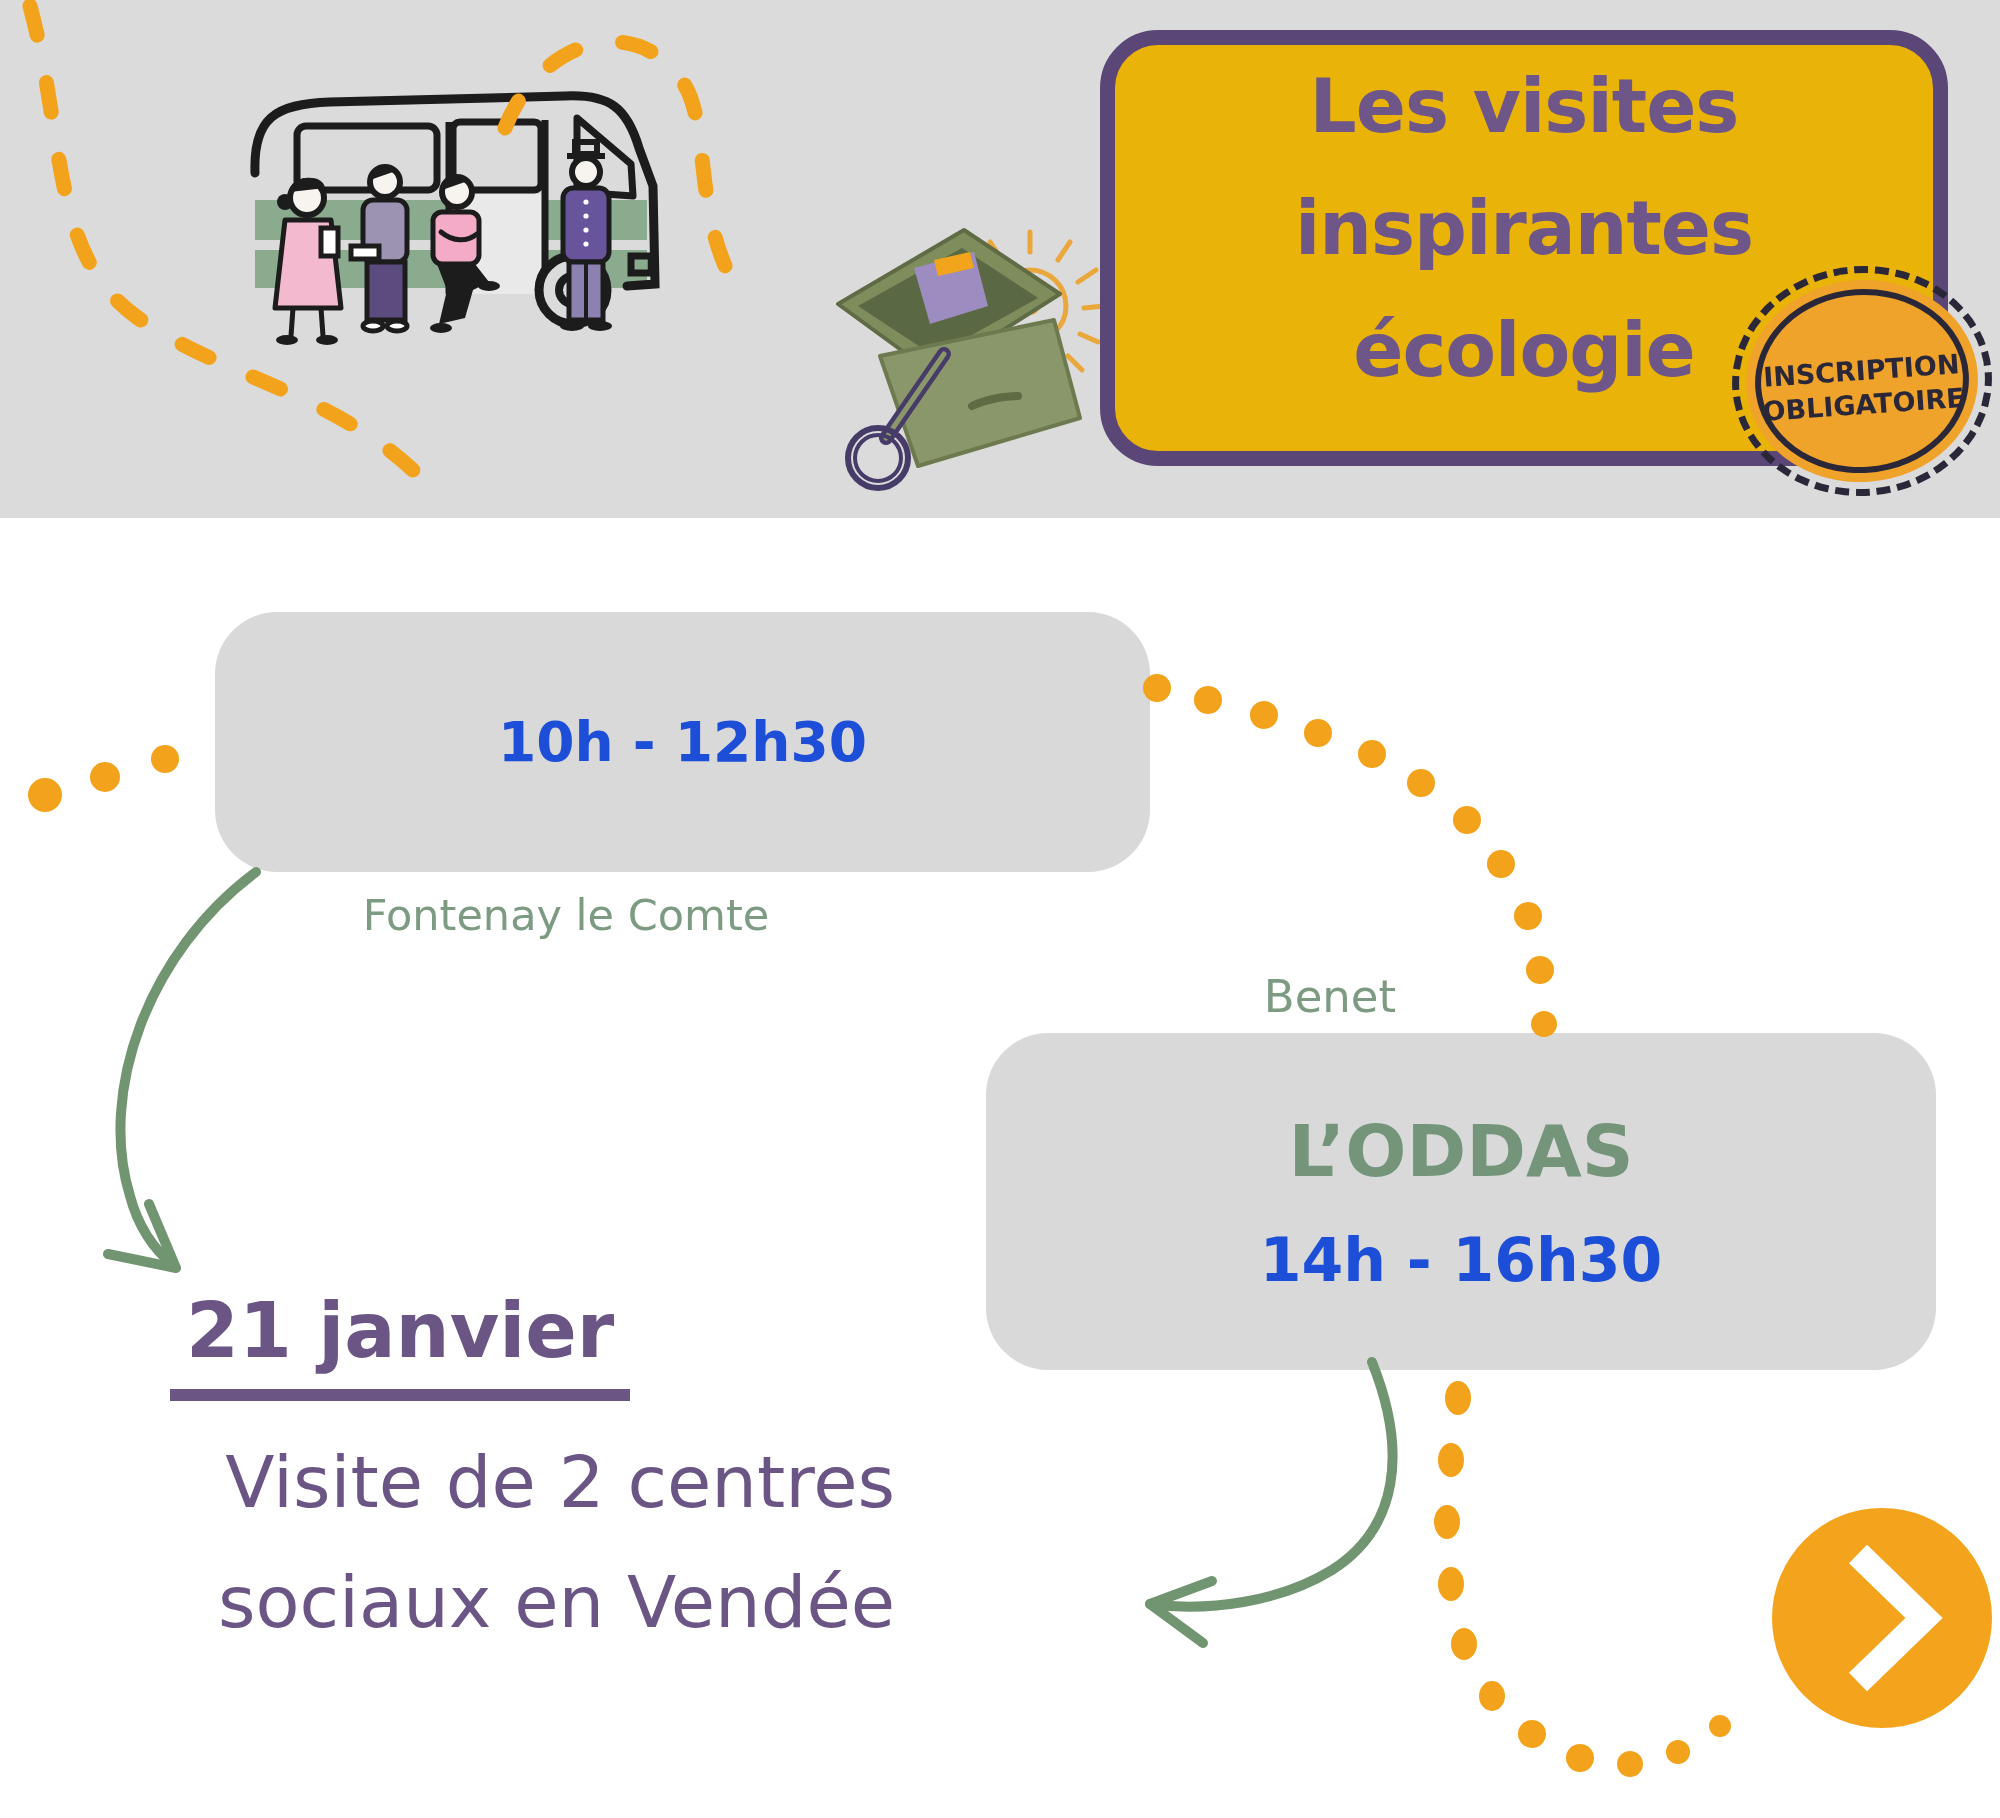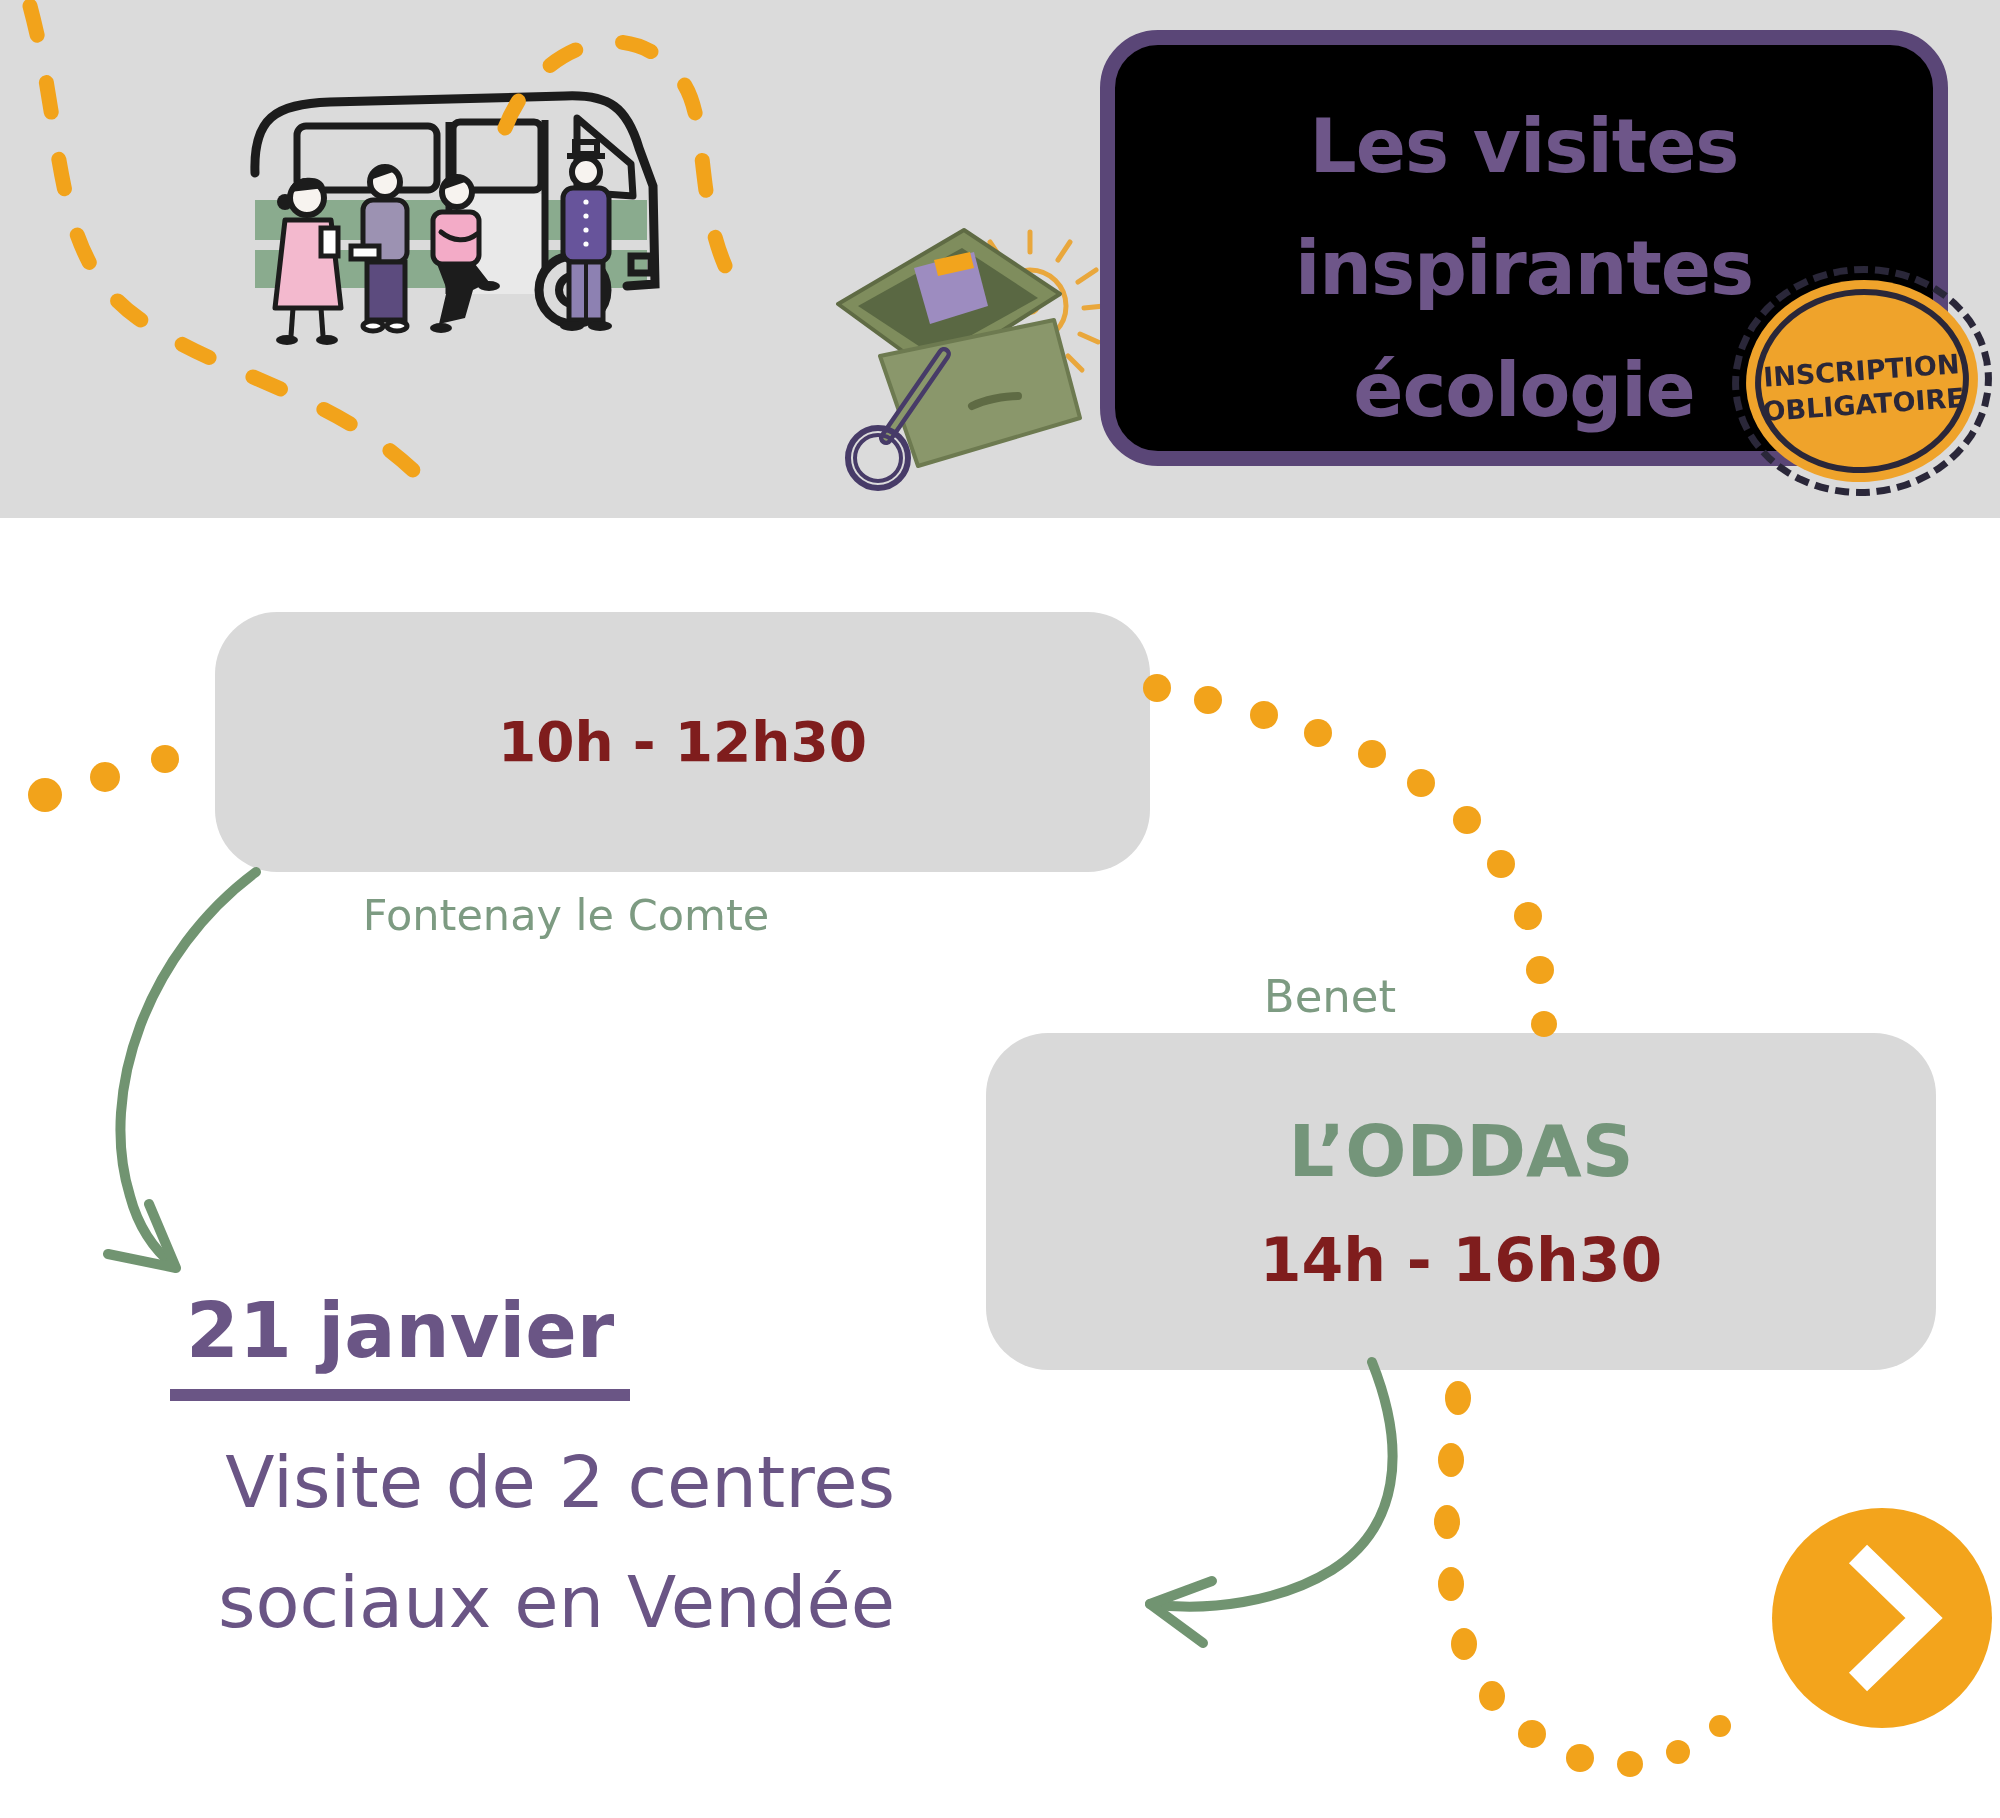--- a/index.html
+++ b/index.html
@@ -9,43 +9,43 @@
   }
   .abs{position:absolute;}
   
   #header-band{left:0;top:0;width:2000px;height:518px;background:#dbdbdb;z-index:0;}
   
   #decor{left:0;top:0;width:2000px;height:1818px;z-index:3;pointer-events:none;}
   #van-svg{left:235px;top:78px;z-index:1;}
   #case-svg{left:822px;top:208px;z-index:1;}
   
   #title-card{
-    left:1100px;top:30px;width:848px;height:436px;background:#000000;
+    left:1100px;top:30px;width:848px;height:436px;background:#eab308;
     border:15px solid #5a4677;border-radius:58px;z-index:2;box-sizing:border-box;
-    display:flex;flex-direction:column;align-items:center;justify-content:flex-end;
+    display:flex;flex-direction:column;align-items:center;justify-content:flex-start;
   }
   .title-line{font-size:74px;font-weight:700;color:#6e5689;line-height:122px;white-space:nowrap;letter-spacing:-1px;}
   
   #badge{
     left:1746px;top:280px;width:232px;height:202px;background:#efa32b;border-radius:50%;
     z-index:4;transform:rotate(-4deg);display:flex;flex-direction:column;align-items:center;
     justify-content:center;padding-top:14px;box-sizing:border-box;
   }
   #badge::before{content:"";position:absolute;inset:9px;border:6px solid #2a2739;border-radius:50%;}
   #badge::after{content:"";position:absolute;inset:-14px;border:7px dashed #2a2739;border-radius:50%;}
   .badge-line{font-size:27px;font-weight:800;color:#2a2739;letter-spacing:0px;line-height:34px;white-space:nowrap;}
   
   .visit-card{background:#d9d9d9;border-radius:62px;z-index:2;display:flex;flex-direction:column;
     align-items:center;justify-content:center;}
   #card-kiosque{left:215px;top:612px;width:935px;height:260px;gap:18px;}
   #card-oddas{left:986px;top:1033px;width:950px;height:337px;gap:32px;}
   .visit-name{font-weight:700;color:#74957a;white-space:nowrap;}
   #card-kiosque .visit-name{font-size:62px;}
   #card-oddas .visit-name{font-size:72px;}
-  .visit-time{font-weight:700;color:#7f1d1d;white-space:nowrap;}
+  .visit-time{font-weight:700;color:#1d4ed8;white-space:nowrap;}
   #card-kiosque .visit-time{font-size:55px;}
   #card-oddas .visit-time{font-size:60px;}
   .city-label{z-index:2;text-align:center;color:#7d9b82;font-weight:400;}
   #city-kiosque{left:266px;top:890px;width:600px;font-size:43px;}
   #city-oddas{left:1180px;top:970px;width:300px;font-size:45px;}
   
   #event-date-wrap{left:170px;top:1286px;width:600px;text-align:left;z-index:2;}
   #event-date{display:inline-block;font-size:76px;font-weight:700;color:#6a5585;
     border-bottom:12px solid #6a5585;padding:0 16px 14px 16px;white-space:nowrap;}
   #event-desc{left:15px;top:1422px;width:880px;text-align:right;z-index:2;

